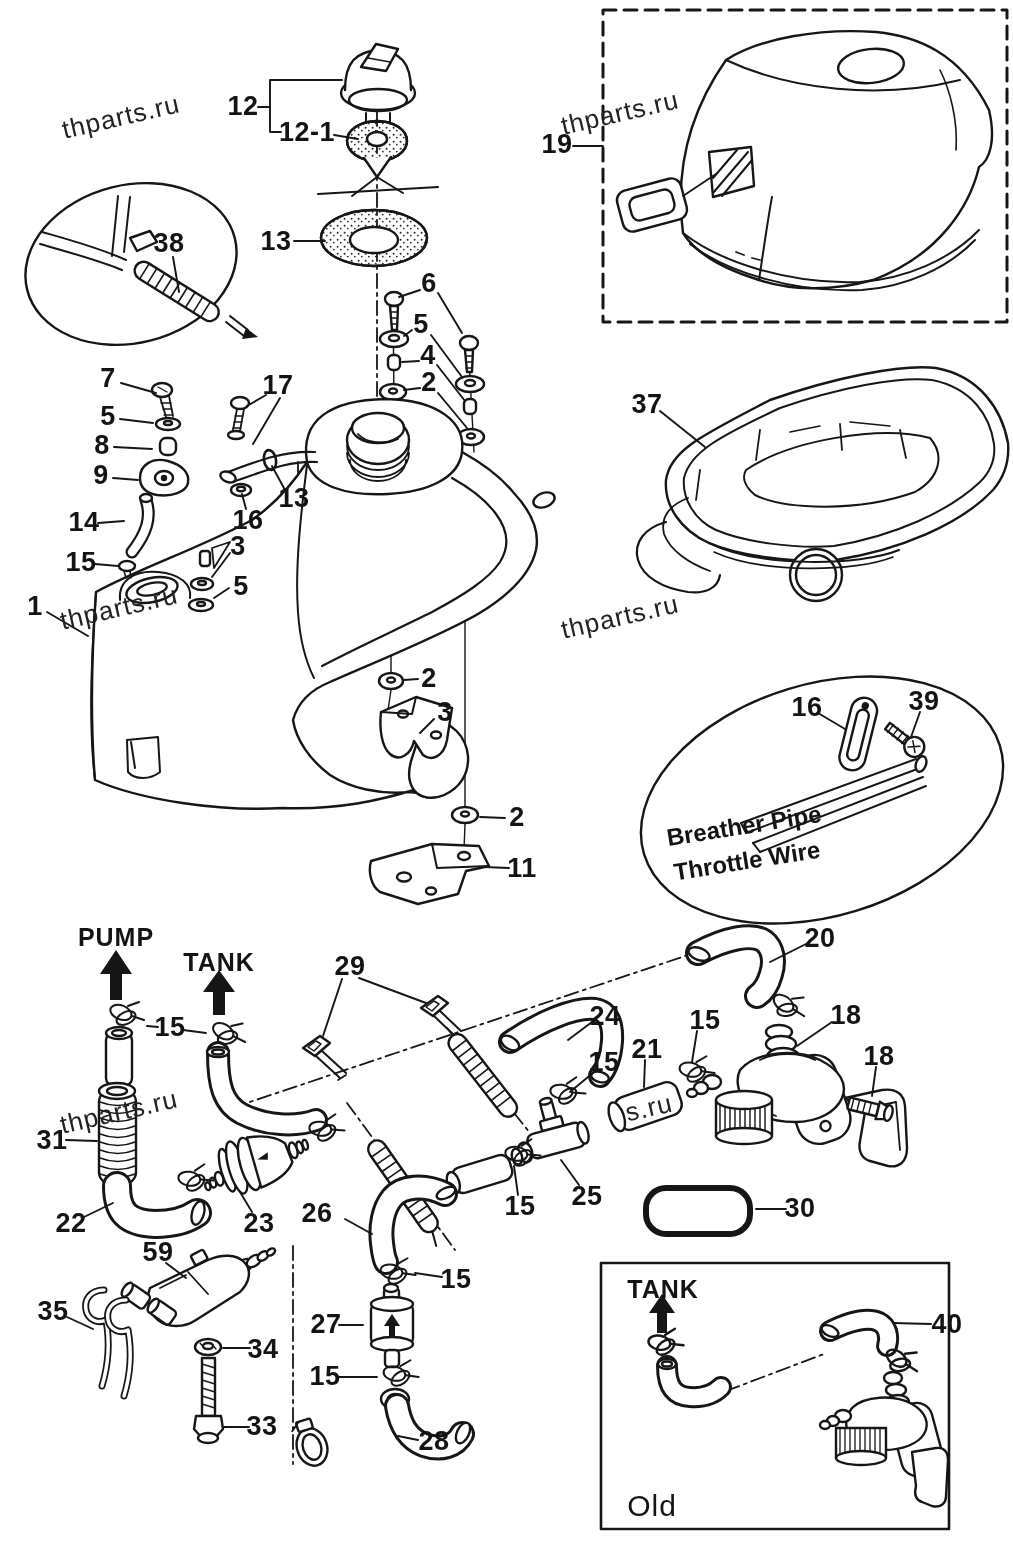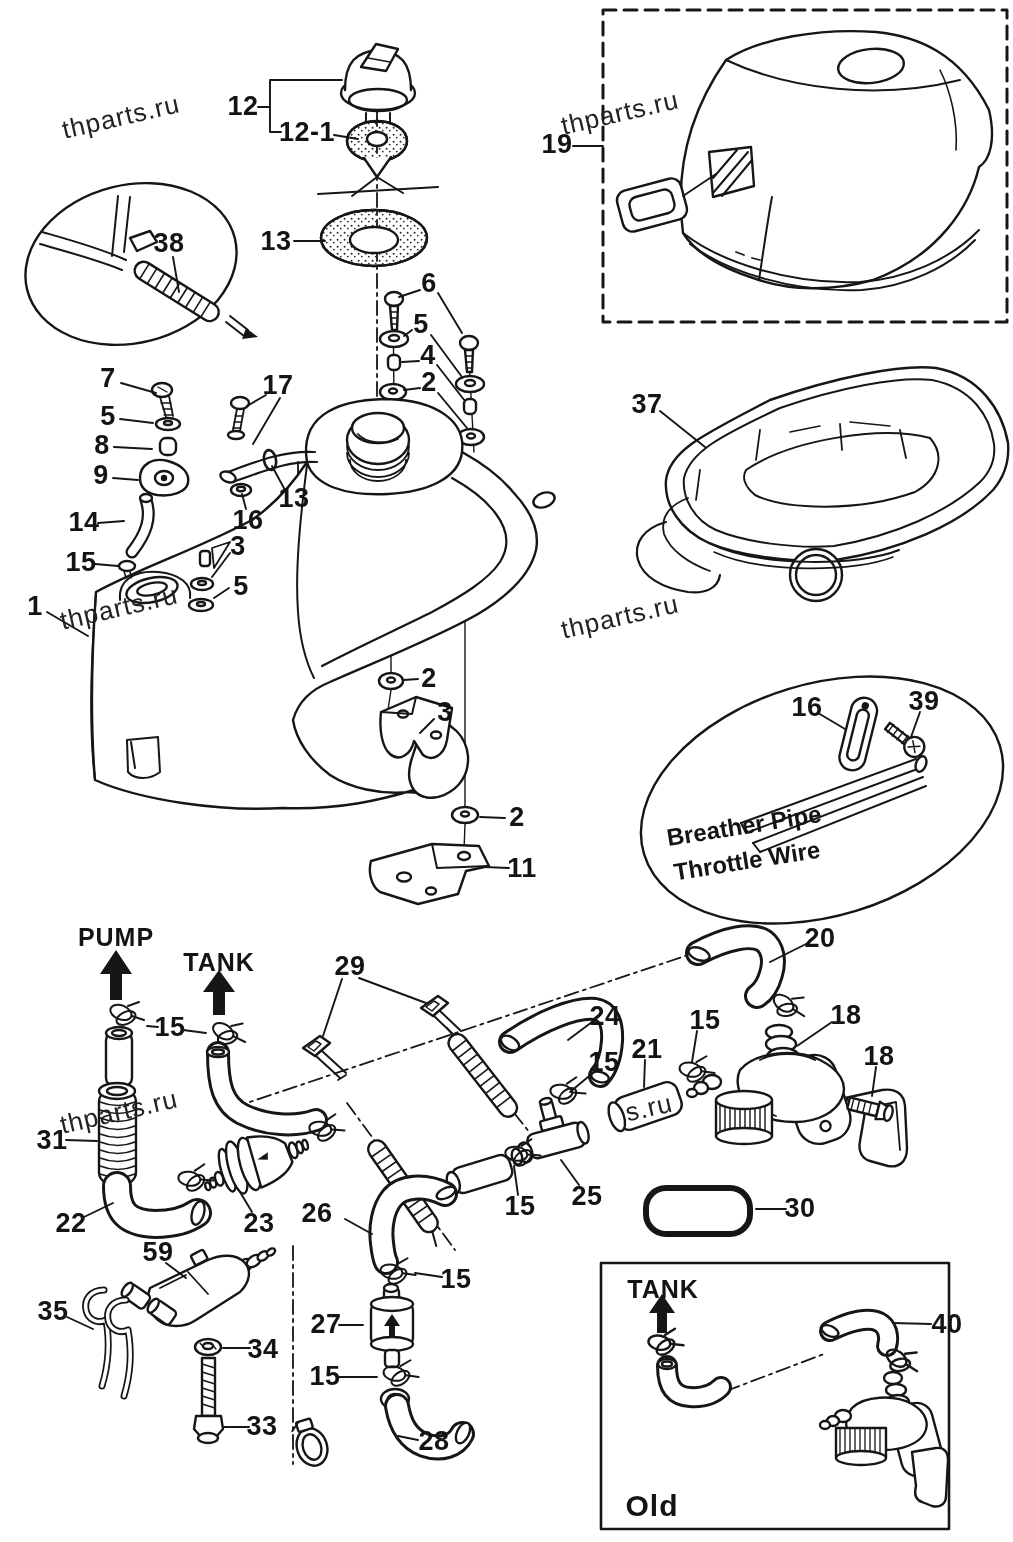--- a/index.html
+++ b/index.html
@@ -3,21 +3,21 @@
 <meta charset="utf-8">
 <style>
   html,body{margin:0;padding:0;background:#fff;}
   .stage{position:relative;width:1013px;height:1542px;background:#ffffff;overflow:hidden;
          font-family:"Liberation Sans",sans-serif;}
   .stage svg{position:absolute;left:0;top:0;}
   .co{position:absolute;transform:translate(-50%,-50%);font-weight:700;font-size:27px;
       color:#141414;white-space:nowrap;letter-spacing:0.5px;}
   .flow{position:absolute;transform:translate(-50%,-50%);font-weight:700;font-size:25px;
       color:#141414;white-space:nowrap;letter-spacing:1px;}
-  .big{font-size:30px;font-weight:700;}
+  .big{font-size:30px;font-weight:400;}
   .wm{position:absolute;transform:translate(-50%,-50%) rotate(-13deg);font-weight:500;
       font-size:26px;color:#222;white-space:nowrap;letter-spacing:1px;}
   .note{position:absolute;transform:translate(-50%,-50%) rotate(-9deg);font-weight:700;
       font-size:24px;color:#141414;white-space:nowrap;}
 </style>
 </head>
 <body>
 
 <div class="stage">
 <svg width="1013" height="1542" viewBox="0 0 1013 1542">

